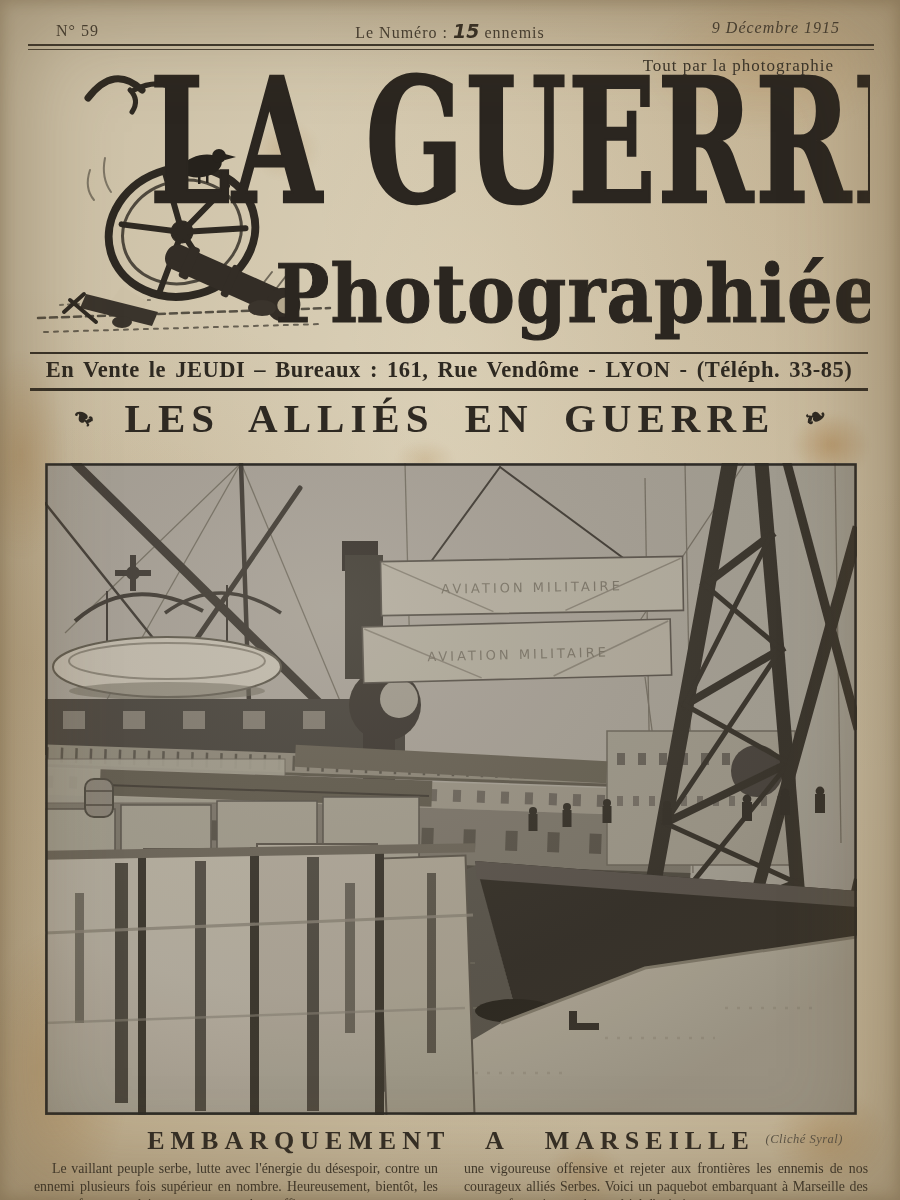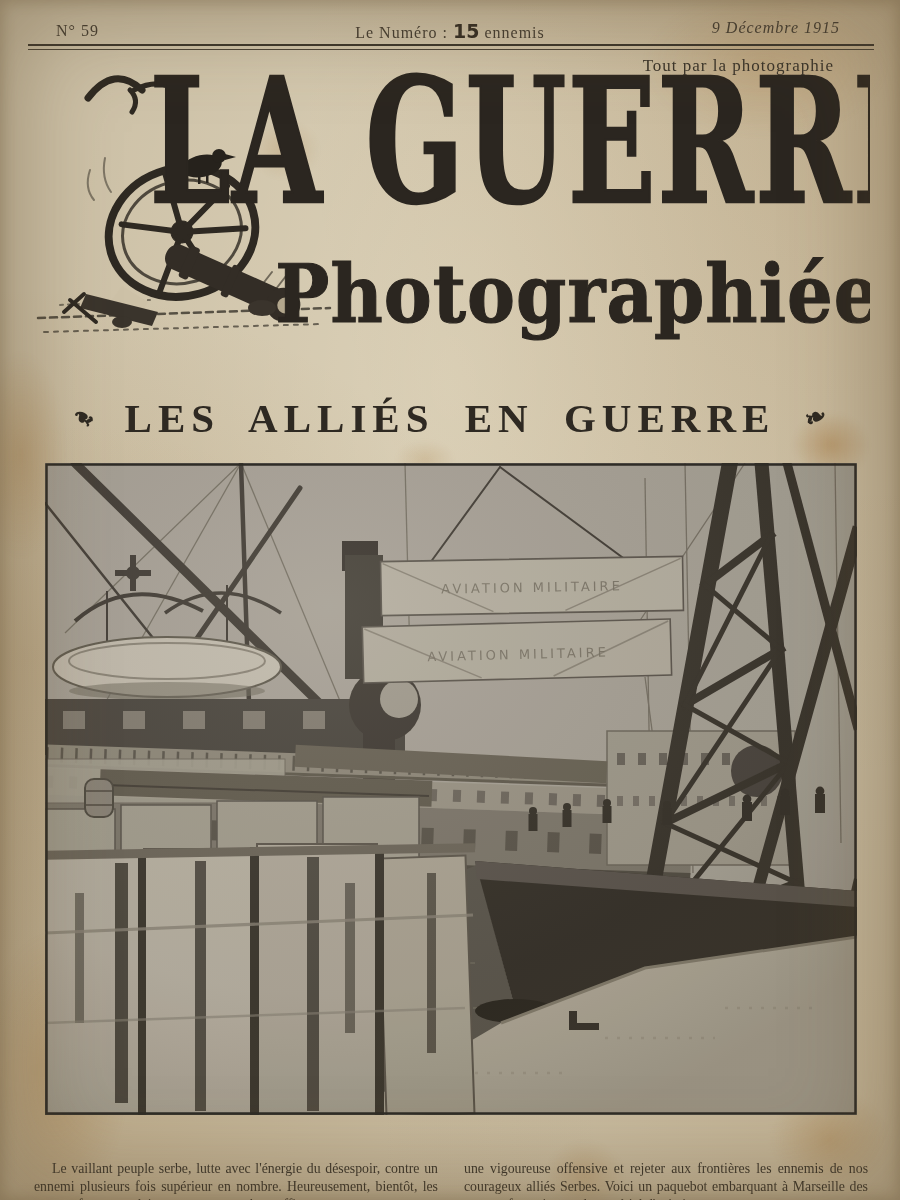--- a/index.html
+++ b/index.html
@@ -26,21 +26,21 @@
   .s3{left:-24px;top:350px;width:90px;height:210px;background:radial-gradient(ellipse,rgba(160,112,50,.30),transparent 70%);}
   .s4{left:-20px;top:930px;width:150px;height:280px;background:radial-gradient(ellipse,rgba(158,110,48,.30),transparent 70%);}
   .s5{left:770px;top:1090px;width:120px;height:100px;background:radial-gradient(ellipse,rgba(160,110,46,.30),transparent 70%);}
   .s6{left:250px;top:120px;width:70px;height:60px;background:radial-gradient(ellipse,rgba(166,118,56,.22),transparent 70%);}
   .s7{left:545px;top:1140px;width:80px;height:70px;background:radial-gradient(ellipse,rgba(160,112,50,.25),transparent 70%);}
   .s8{left:395px;top:440px;width:60px;height:40px;background:radial-gradient(ellipse,rgba(166,118,56,.20),transparent 70%);}
 
   .topbar-item{position:absolute;font-size:16px;color:#443d32;letter-spacing:1px;z-index:10;}
   .issue{left:56px;top:22px;text-align:right;}
   .price{left:50%;transform:translateX(-50%);top:20px;}
-  .price b{font-size:19px;letter-spacing:0;font-family:"DejaVu Sans",sans-serif;color:#332d24;}
+  .price b{font-size:19px;letter-spacing:0;font-family:"DejaVu Sans",sans-serif;color:#332d24;font-style:italic;}
   .date{right:60px;top:19px;font-style:italic;}
   .rule-top{position:absolute;left:28px;right:26px;top:44px;height:3px;
     border-top:2px solid #3c362c;border-bottom:1px solid #4a4336;z-index:10;}
   .tagline{position:absolute;right:66px;top:56px;font-size:17px;color:#3b352b;letter-spacing:1px;z-index:10;}
 
   .mast-svg{position:absolute;left:30px;top:50px;width:840px;height:302px;z-index:9;}
 
   .pubbar{position:absolute;left:30px;right:32px;top:352px;z-index:10;
     border-top:2px solid #352f26;border-bottom:3px solid #352f26;
     padding:3px 2px 5px 2px;text-align:center;white-space:nowrap;
@@ -131,20 +131,21 @@
       <ellipse cx="92,"></ellipse>
       <ellipse cx="92" cy="272" rx="10" ry="6" fill="#3a342c" stroke="none"></ellipse>
     </g>
 
     <g fill="#2b2620">
       <text transform="translate(516,152) scale(0.9,1.34)" font-size="128" font-weight="bold" font-family="DejaVu Serif, serif" text-anchor="middle" letter-spacing="2" stroke="#2b2620" stroke-width="2">LA GUERRE</text>
       <text transform="translate(548,272) scale(1,1.12)" font-size="72" font-weight="bold" font-family="DejaVu Serif, serif" text-anchor="middle" letter-spacing="1" stroke="#2b2620" stroke-width="1">Photographiée</text>
     </g>
   </svg>
 
+  <div class="pubbar">En Vente le JEUDI – Bureaux : 161, Rue Vendôme - LYON - (Téléph. 33-85)</div>
 
   <div class="section">
     <span class="orn orn-l">❧</span><span>LES ALLIÉS EN GUERRE</span><span class="orn orn-r">❧</span>
   </div>
 
   <figure class="photo-frame" style="margin:0">
     <svg viewBox="0 0 812 652" width="812" height="652">
 
       <rect x="0" y="0" width="812" height="652" fill="#a9a398"></rect>
 
@@ -365,20 +366,24 @@
         <stop offset="0%" stop-color="#f2ead6" stop-opacity=".12"></stop>
         <stop offset="70%" stop-color="#5a4a30" stop-opacity=".08"></stop>
         <stop offset="100%" stop-color="#463a24" stop-opacity=".22"></stop>
       </radialGradient>
       <rect x="0" y="0" width="812" height="652" fill="url(#photoTone)"></rect>
       <rect x="0" y="0" width="812" height="652" fill="#8a6f4a" opacity=".05"></rect>
       <rect x="1.5" y="1.5" width="809" height="649" fill="none" stroke="#2e2a23" stroke-width="2.5"></rect>
     </svg>
   </figure>
 
+  <div class="caption-row">
+    <div class="caption">EMBARQUEMENT A MARSEILLE</div>
+    <div class="credit">(Cliché Syral)</div>
+  </div>
 
   <div class="article">
     <div class="col first">Le vaillant peuple serbe, lutte avec l'énergie du désespoir, contre un ennemi plusieurs fois supérieur en nombre. Heureusement, bientôt, les troupes franco-anglaises seront en nombre suffisant pour prononcer</div>
     <div class="col">une vigoureuse offensive et rejeter aux frontières les ennemis de nos courageux alliés Serbes. Voici un paquebot embarquant à Marseille des troupes françaises et du matériel d'aviation.</div>
   </div>
 
   <div class="vignette"></div>
 </div>
 
 </body></html>

